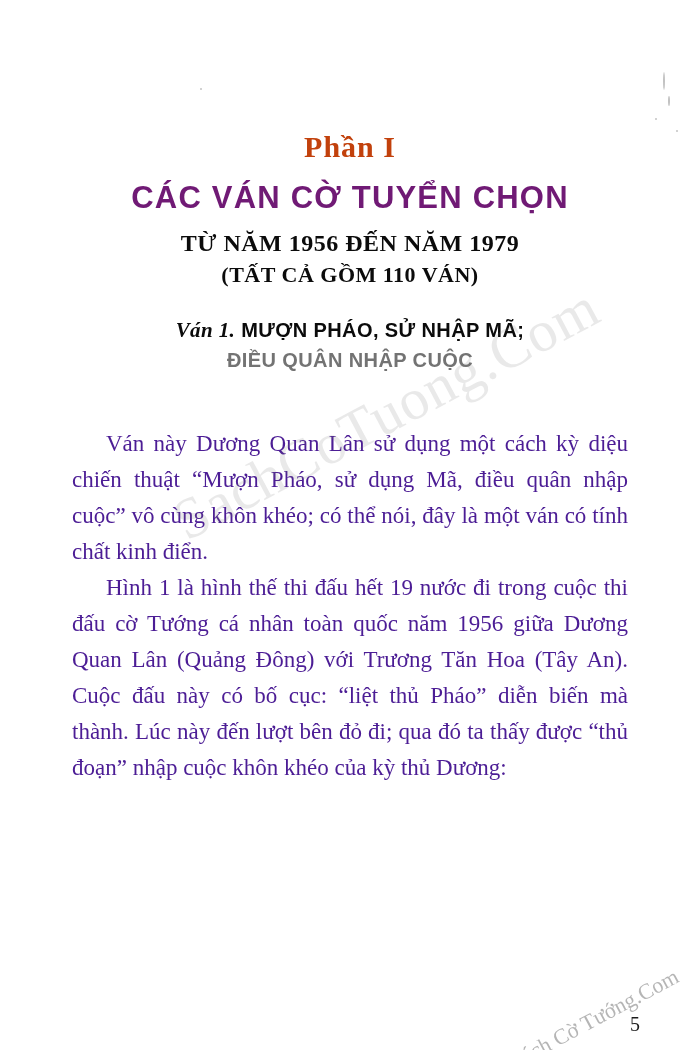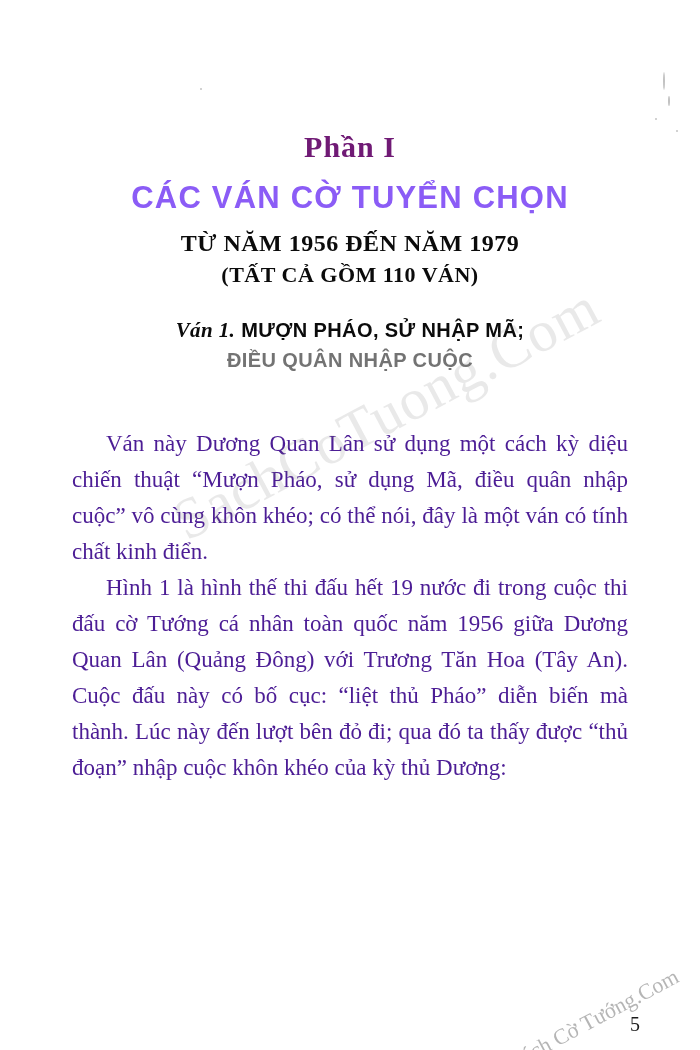--- a/index.html
+++ b/index.html
@@ -61,30 +61,30 @@
 
   
   .part-title {
     text-align: center;
     font-family: "Liberation Serif", serif;
     font-weight: bold;
     font-size: 30px;
     letter-spacing: 1px;
     margin: 0;
     padding-top: 130px;
-    color: #701a75;
+    color: #c2410c;
   }
   .main-title {
     text-align: center;
     font-family: "Liberation Sans", sans-serif;
     font-weight: bold;
     font-size: 31px;
     letter-spacing: 1.2px;
     margin: 16px 0 0 0;
-    color: #8b5cf6;
+    color: #701a75;
   }
   .sub-title {
     text-align: center;
     font-family: "Liberation Serif", serif;
     font-weight: bold;
     font-size: 24px;
     letter-spacing: 0.5px;
     margin: 14px 0 0 0;
     color: #0b0b0b;
   }

